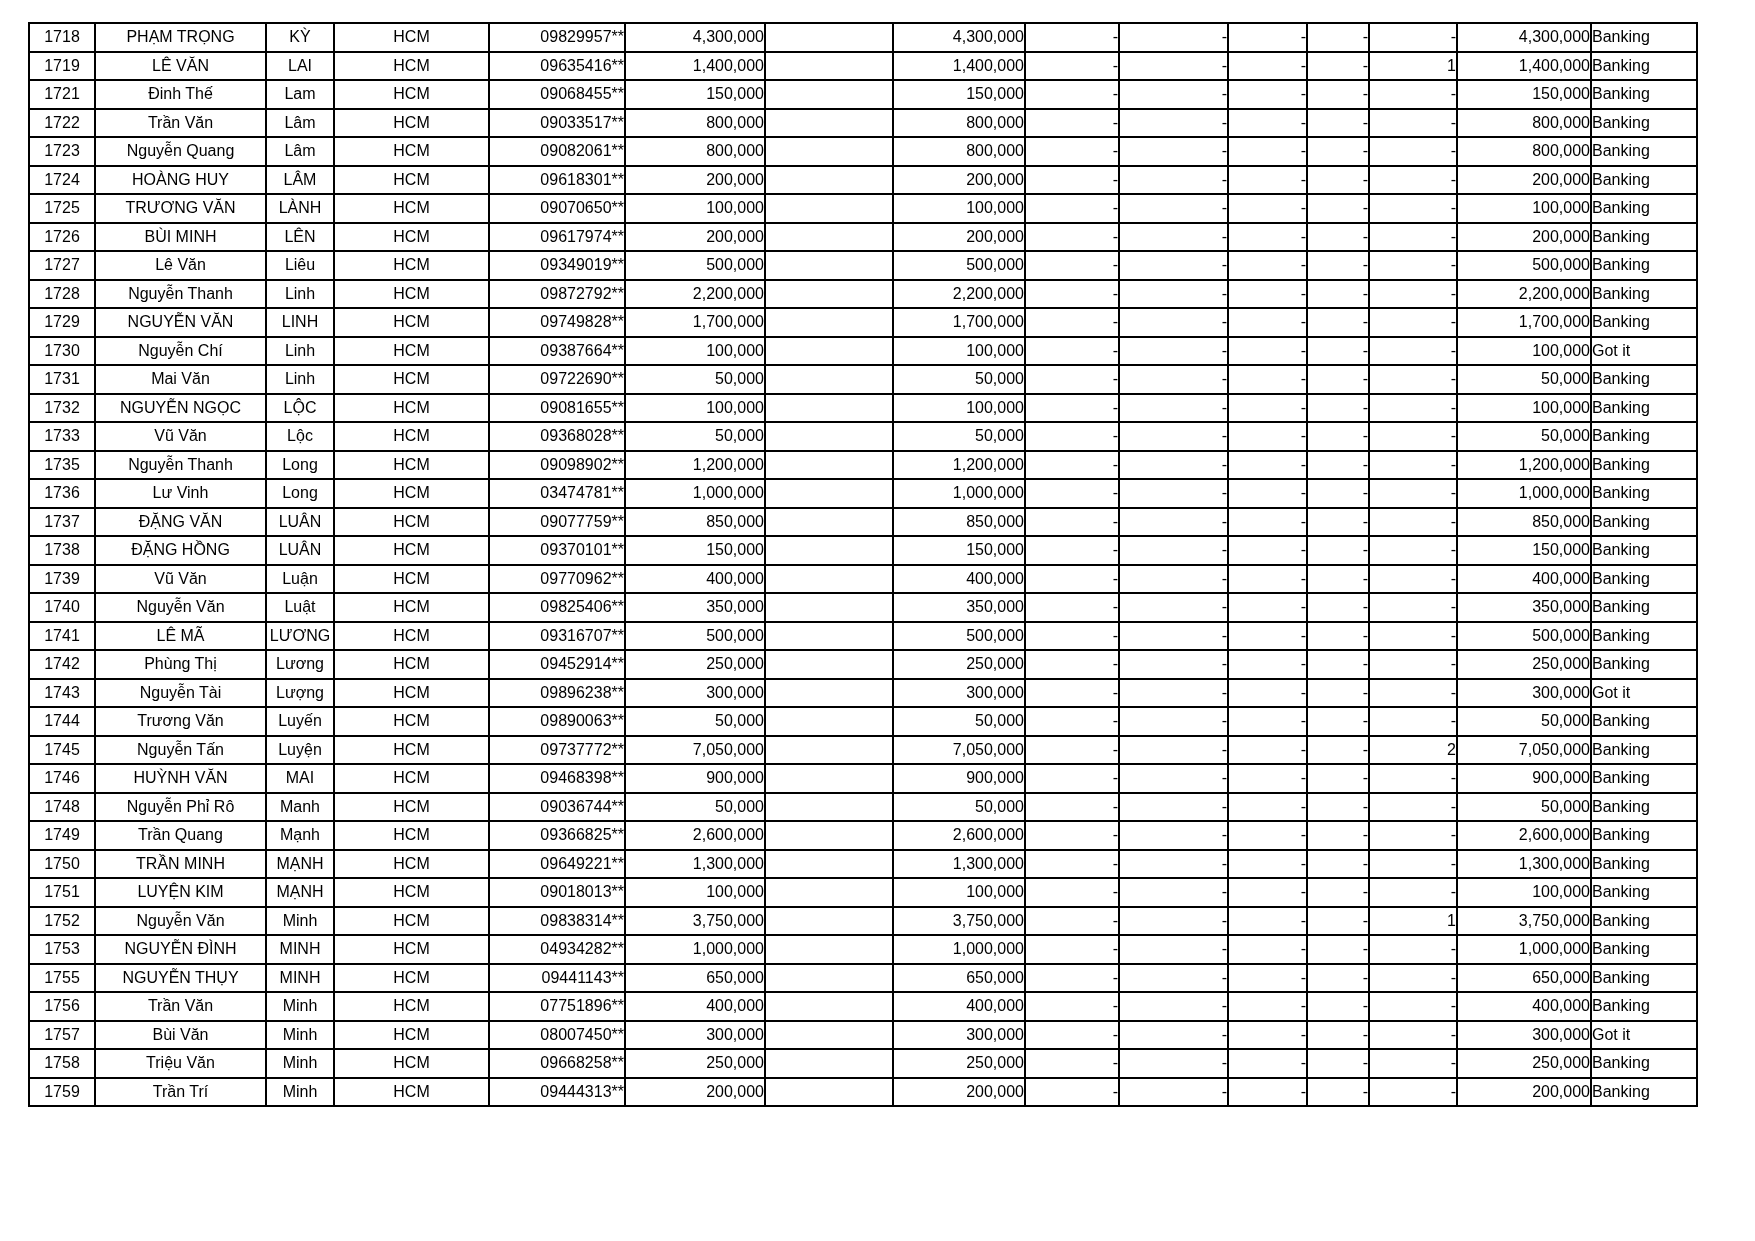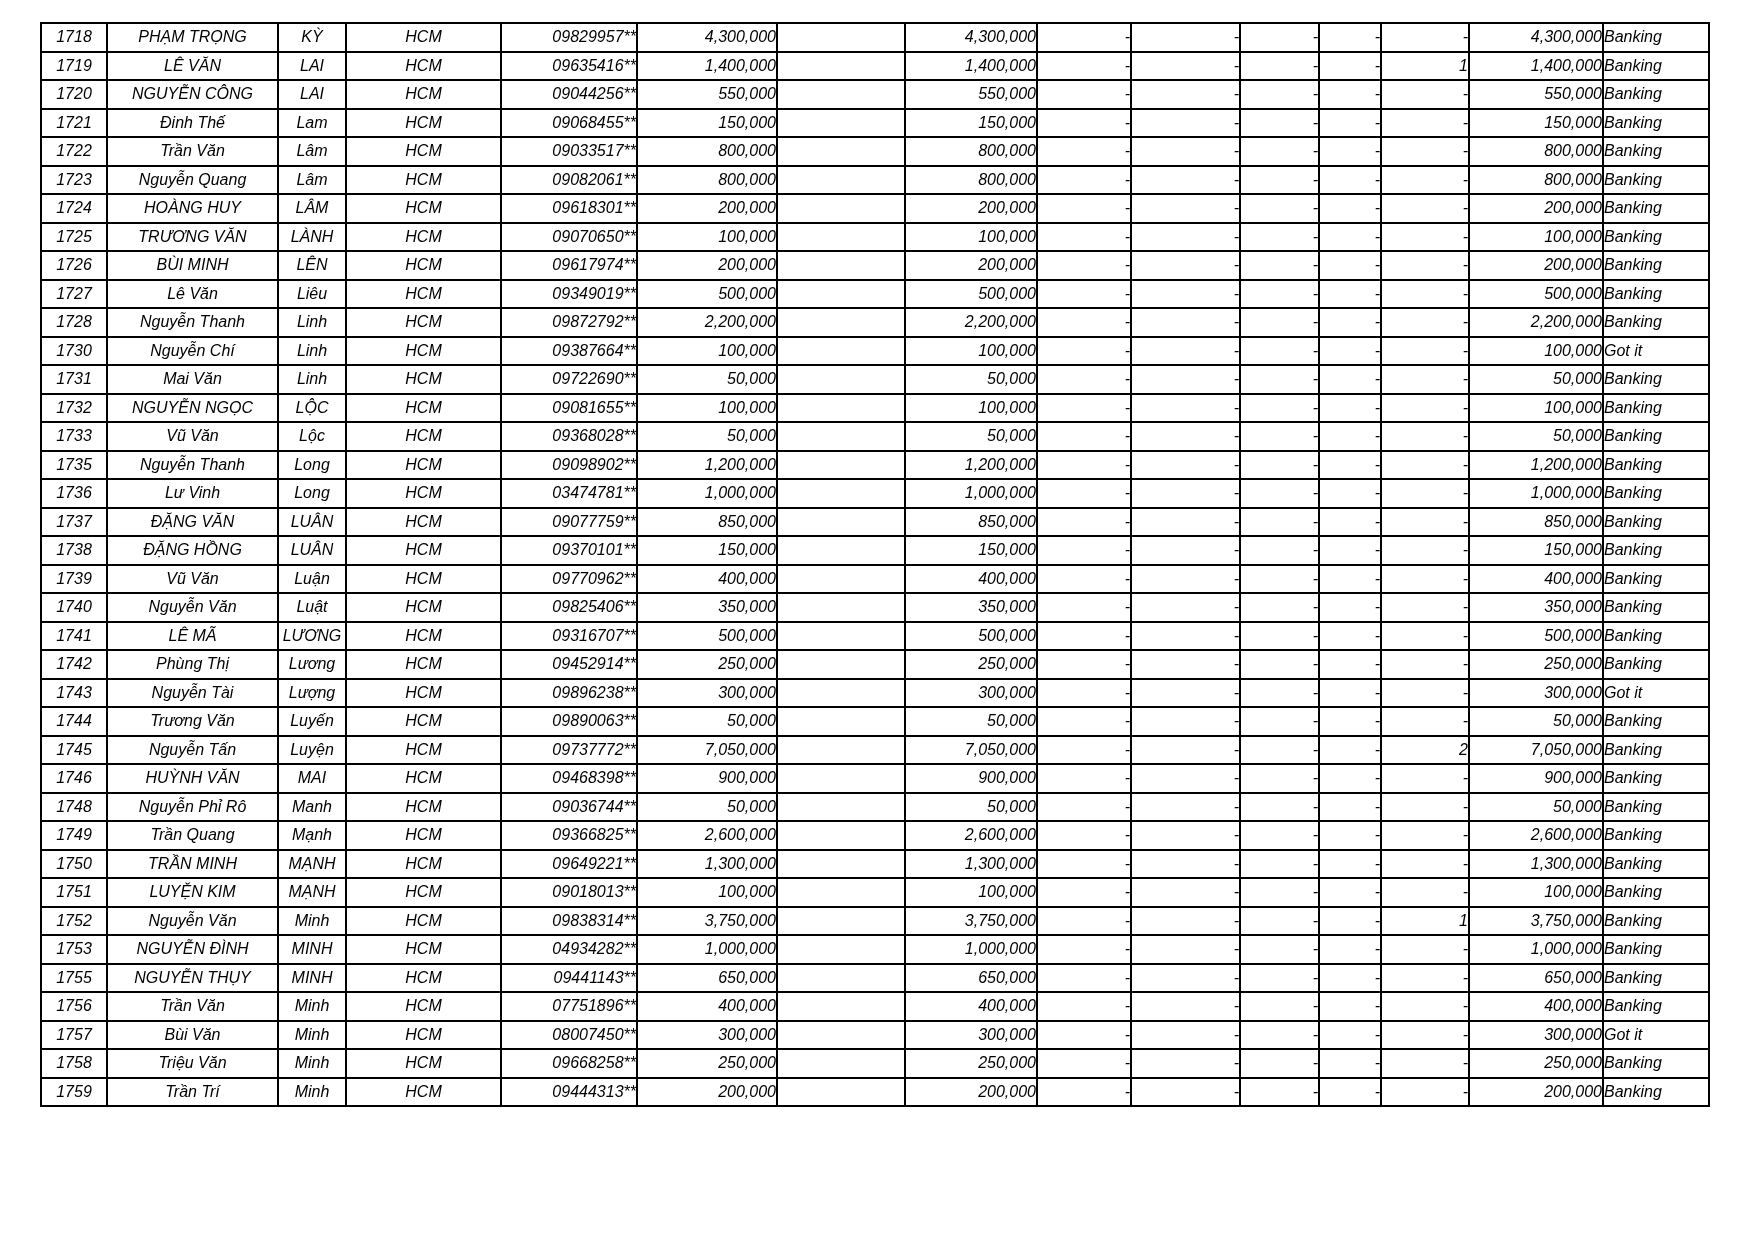--- a/index.html
+++ b/index.html
@@ -10,25 +10,24 @@
   }
   #page {
     position: relative;
     width: 1755px;
     height: 1241px;
     background: #ffffff;
     overflow: hidden;
   }
   table.sheet {
     position: absolute;
-    left: 40px;
+    left: 28px;
     top: 22px;
     border-collapse: collapse;
     table-layout: fixed;
-    font-style: italic;
   }
   table.sheet td {
     border: 2px solid #000000;
     height: 26.5px;
     font-size: 16px;
     line-height: 26.5px;
     color: #000000;
     padding: 0;
     overflow: hidden;
     white-space: nowrap;
@@ -108,37 +107,20 @@
           <td class="al-right">1,400,000</td>
           <td class="al-dash">-</td>
           <td class="al-dash">-</td>
           <td class="al-dash">-</td>
           <td class="al-dash">-</td>
           <td class="al-dash">1</td>
           <td class="al-right">1,400,000</td>
           <td class="al-status">Banking</td>
         </tr>
         <tr>
-          <td class="al-center">1720</td>
-          <td class="al-center">NGUYỄN CÔNG</td>
-          <td class="al-center">LAI</td>
-          <td class="al-center">HCM</td>
-          <td class="al-left">09044256**</td>
-          <td class="al-right">550,000</td>
-          <td class="al-center"></td>
-          <td class="al-right">550,000</td>
-          <td class="al-dash">-</td>
-          <td class="al-dash">-</td>
-          <td class="al-dash">-</td>
-          <td class="al-dash">-</td>
-          <td class="al-dash">-</td>
-          <td class="al-right">550,000</td>
-          <td class="al-status">Banking</td>
-        </tr>
-        <tr>
           <td class="al-center">1721</td>
           <td class="al-center">Đinh Thế</td>
           <td class="al-center">Lam</td>
           <td class="al-center">HCM</td>
           <td class="al-left">09068455**</td>
           <td class="al-right">150,000</td>
           <td class="al-center"></td>
           <td class="al-right">150,000</td>
           <td class="al-dash">-</td>
           <td class="al-dash">-</td>
@@ -258,20 +240,37 @@
           <td class="al-left">09872792**</td>
           <td class="al-right">2,200,000</td>
           <td class="al-center"></td>
           <td class="al-right">2,200,000</td>
           <td class="al-dash">-</td>
           <td class="al-dash">-</td>
           <td class="al-dash">-</td>
           <td class="al-dash">-</td>
           <td class="al-dash">-</td>
           <td class="al-right">2,200,000</td>
+          <td class="al-status">Banking</td>
+        </tr>
+        <tr>
+          <td class="al-center">1729</td>
+          <td class="al-center">NGUYỄN VĂN</td>
+          <td class="al-center">LINH</td>
+          <td class="al-center">HCM</td>
+          <td class="al-left">09749828**</td>
+          <td class="al-right">1,700,000</td>
+          <td class="al-center"></td>
+          <td class="al-right">1,700,000</td>
+          <td class="al-dash">-</td>
+          <td class="al-dash">-</td>
+          <td class="al-dash">-</td>
+          <td class="al-dash">-</td>
+          <td class="al-dash">-</td>
+          <td class="al-right">1,700,000</td>
           <td class="al-status">Banking</td>
         </tr>
         <tr>
           <td class="al-center">1730</td>
           <td class="al-center">Nguyễn Chí</td>
           <td class="al-center">Linh</td>
           <td class="al-center">HCM</td>
           <td class="al-left">09387664**</td>
           <td class="al-right">100,000</td>
           <td class="al-center"></td>

